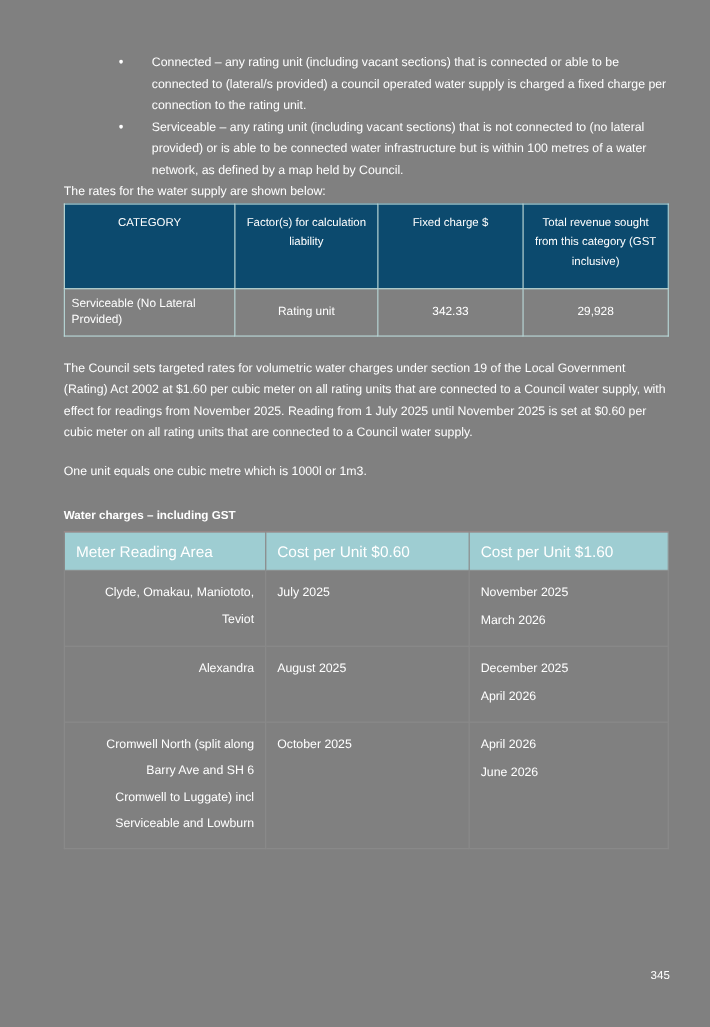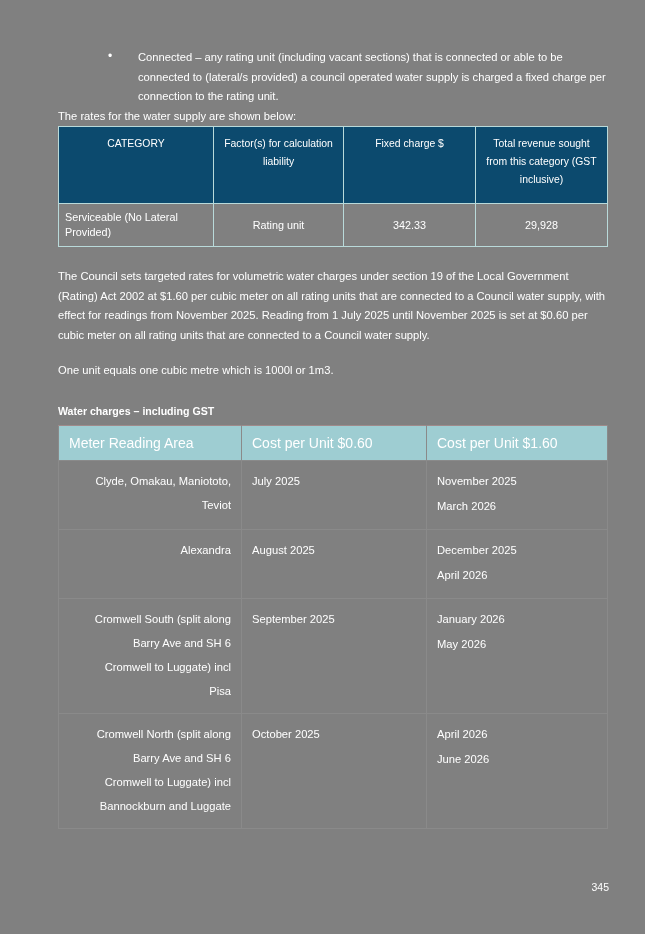--- a/index.html
+++ b/index.html
@@ -158,20 +158,23 @@
 </style>
 </head>
 <body>
 
 <div class="page">
   <div class="content">
 
     <ul class="bullets">
       <li>
         <span>Connected – any rating unit (including vacant sections) that is connected or able to be connected to (lateral/s provided) a council operated water supply is charged a fixed charge per connection to the rating unit.</span>
+      </li>
+      <li>
+        <span>Serviceable – any rating unit (including vacant sections) that is not connected to (no lateral provided) or is able to be connected water infrastructure but is within 100 metres of a water network, as defined by a map held by Council.</span>
       </li>
     </ul>
 
     <p class="para lead-in">The rates for the water supply are shown below:</p>
 
     <table class="rates">
       <colgroup>
         <col class="col-a">
           <col class="col-b">
           <col class="col-c">
@@ -237,37 +240,24 @@
             <span class="sp">Alexandra</span>
           </td>
           <td>August 2025</td>
           <td class="dates">
             <span>December 2025</span>
             <span>April 2026</span>
           </td>
         </tr>
         <tr>
           <td class="tight">
-            <span class="sp">Cromwell South (split along</span>
-            <span class="sp">Barry Ave and SH 6</span>
-            <span class="sp">Cromwell to Luggate) incl</span>
-            <span class="sp">Pisa</span>
-          </td>
-          <td>September 2025</td>
-          <td class="dates">
-            <span>January 2026</span>
-            <span>May 2026</span>
-          </td>
-        </tr>
-        <tr>
-          <td class="tight">
             <span class="sp">Cromwell North (split along</span>
             <span class="sp">Barry Ave and SH 6</span>
             <span class="sp">Cromwell to Luggate) incl</span>
-            <span class="sp">Bannockburn and Luggate</span>
+            <span class="sp">Serviceable and Lowburn</span>
           </td>
           <td>October 2025</td>
           <td class="dates">
             <span>April 2026</span>
             <span>June 2026</span>
           </td>
         </tr>
       </tbody>
     </table>
 

